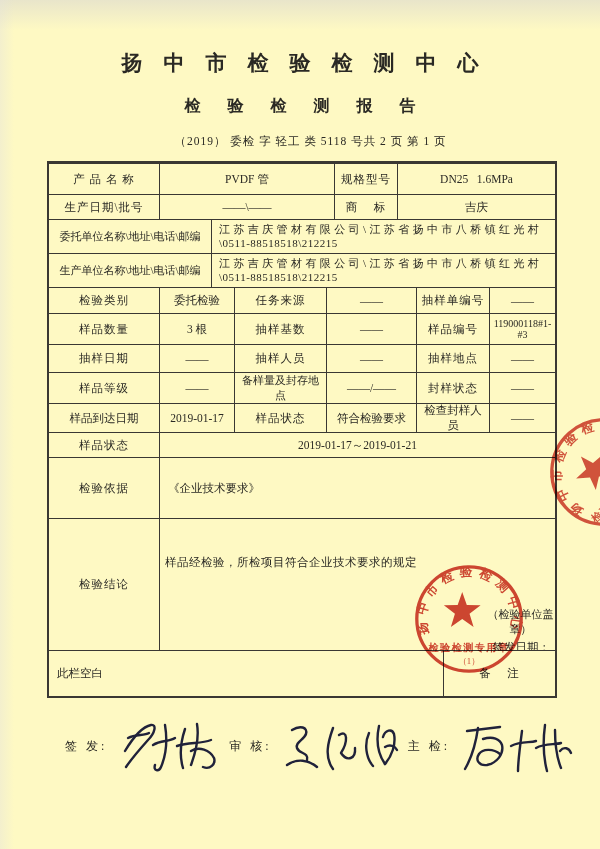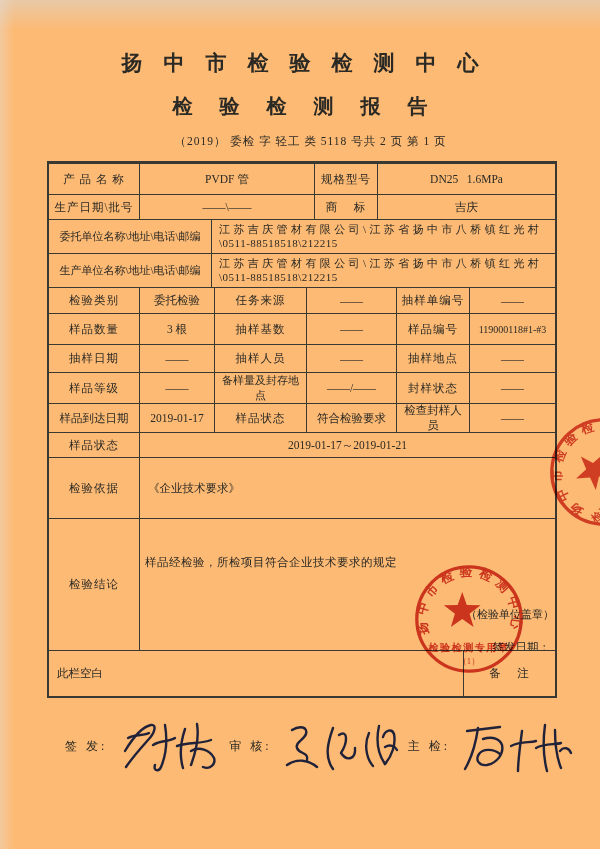--- a/index.html
+++ b/index.html
@@ -1,35 +1,35 @@
 <!DOCTYPE html>
 <html><head>
 <meta charset="utf-8">
 <style>
   html,body{margin:0;padding:0;}
   body{background:#e9e7e2;}
   .page{
     position:relative;
     width:600px;height:849px;
     margin:0 auto;
-    background:#fdba74;
+    background:#fef9c3;
     overflow:hidden;
     font-family:"Liberation Serif","DejaVu Serif",serif;
     color:#2a2924;
   }
   .scan-top{position:absolute;top:0;left:0;right:0;height:30px;
     background:linear-gradient(#d7d5d0,rgba(255,255,255,0));opacity:.55;}
   .scan-left{position:absolute;top:0;left:0;bottom:0;width:14px;
     background:linear-gradient(90deg,#e3e1dc,rgba(255,255,255,0));opacity:.4;}
 
   
   .hdr{padding-top:50px;text-align:center;}
   .t1{font-size:21px;font-weight:bold;line-height:26px;}
   .t1 span{letter-spacing:21px;margin-right:-21px;}
-  .t2{font-size:20px;font-weight:bold;line-height:30px;margin-top:15px;}
+  .t2{font-size:16px;font-weight:bold;line-height:30px;margin-top:15px;}
   .t2 span{letter-spacing:27px;margin-right:-27px;}
   .docline{margin:13px 43px 0 64px;display:flex;justify-content:center;
     font-size:11.5px;letter-spacing:1px;}
 
   
   .tbl{position:absolute;left:47px;top:161px;width:510px;
     border:2px solid #3a3833;border-top-width:3px;box-sizing:border-box;
     font-size:11.5px;}
   .tr{display:flex;border-bottom:1px solid #3a3833;box-sizing:border-box;}
   .tr:last-child{border-bottom:none;}
@@ -37,21 +37,21 @@
     border-right:1px solid #3a3833;box-sizing:border-box;
     text-align:center;overflow:hidden;padding:1px 2px;}
   .td:last-child{border-right:none;}
   .lbl{letter-spacing:1px;}
   .left{justify-content:flex-start;text-align:right;padding-left:8px;}
   .pre{white-space:pre;}
   .small{font-size:10px;}
   .h33{height:31px}.h25{height:25px}.h34{height:34px}.h26{height:26px}
   .h31{height:31px}.h28{height:28px}.h29{height:29px}.h61{height:61px}
   .h132{height:132px}.h47{height:45px}
-  .c91{width:91px;flex:none}.c175{width:175px;flex:none}.c63{width:63px;flex:none}
+  .c91{width:111px;flex:none}.c175{width:175px;flex:none}.c63{width:63px;flex:none}
   .c163{width:163px;flex:none}.c75{width:75px;flex:none}.c92{width:92px;flex:none}
   .c90{width:90px;flex:none}.c73{width:73px;flex:none}
   .cfx{flex:1}
   .addr{display:block;padding:2px 1px 2px 7px;text-align:left;line-height:14px;}
   .addr .l1{letter-spacing:3.4px;font-size:11px;}
   .addr .l2{font-size:11px;letter-spacing:.5px;}
   .v12{position:relative;display:block;}
   .conclusion{position:absolute;left:5px;top:36px;font-size:11.5px;letter-spacing:.5px;}
   .seal-note{position:absolute;left:326px;top:88px;font-size:11px;}
   .issue-line{position:absolute;right:5px;top:109px;font-size:11.5px;white-space:pre;}

